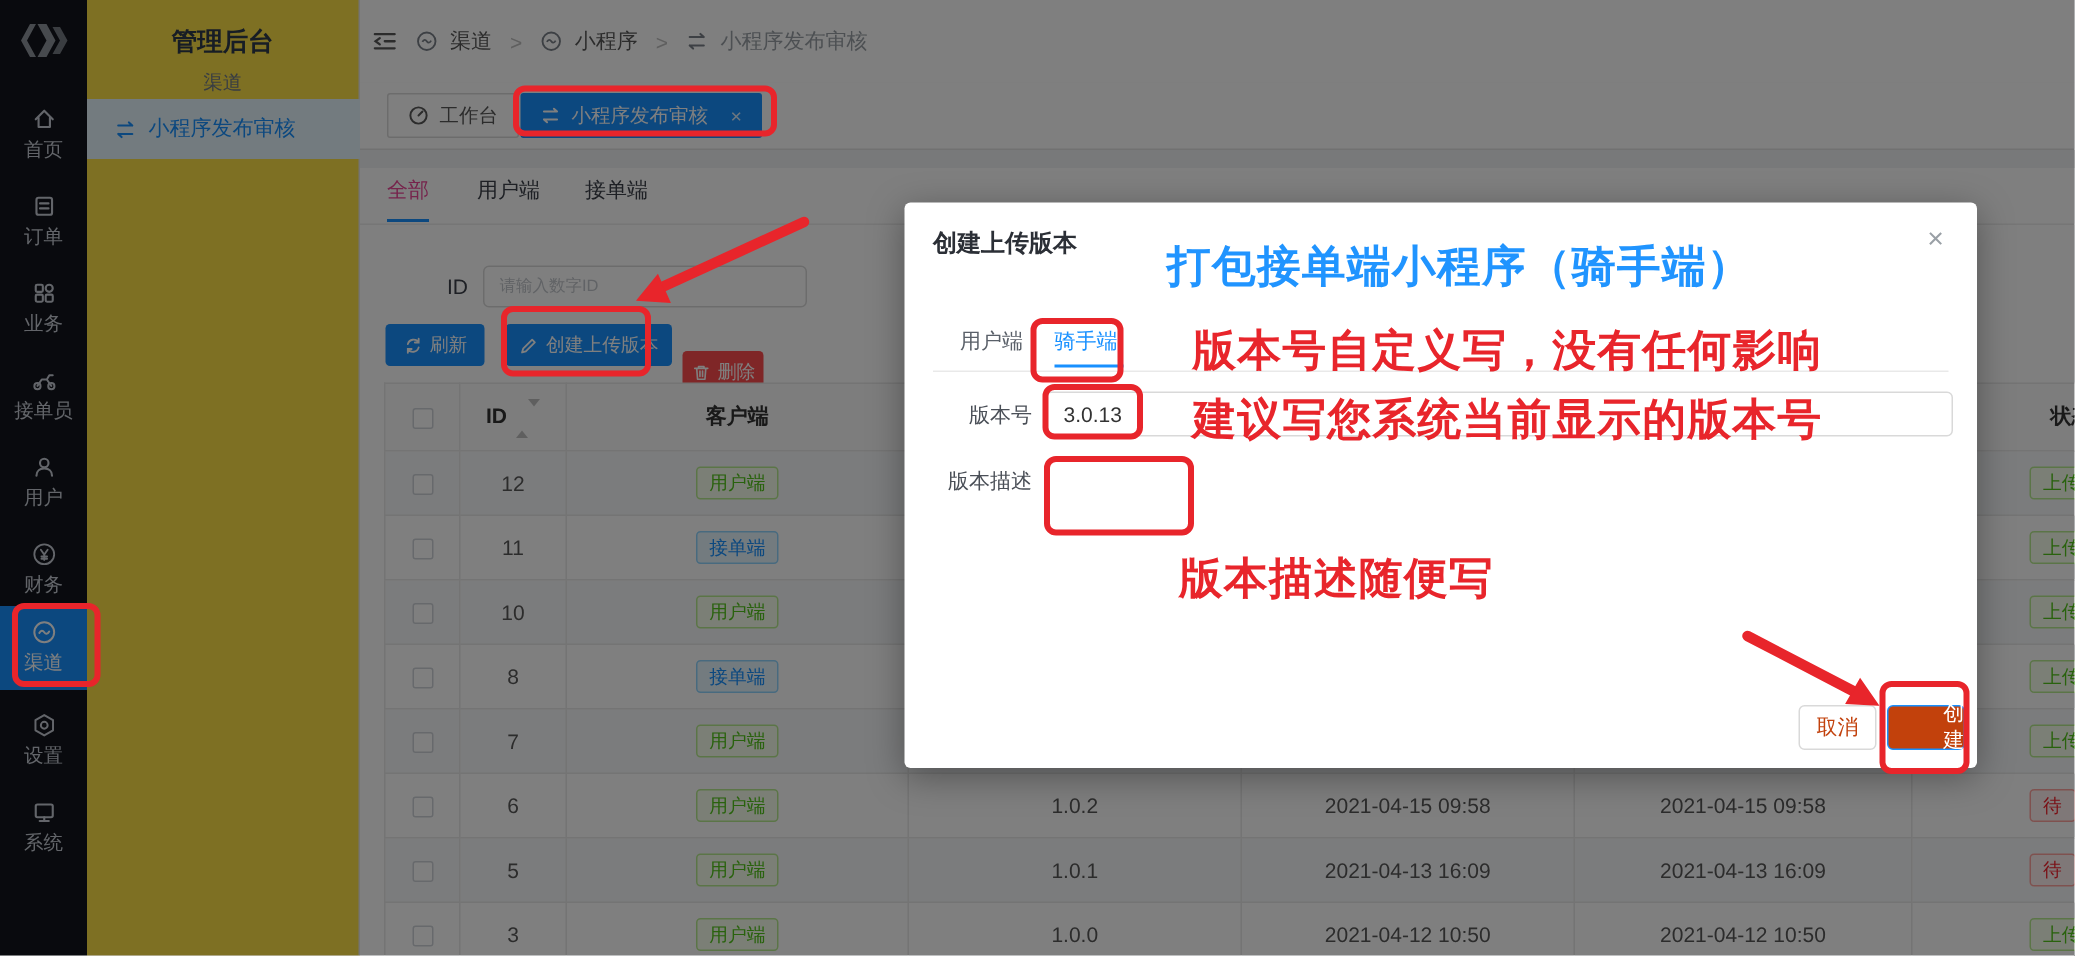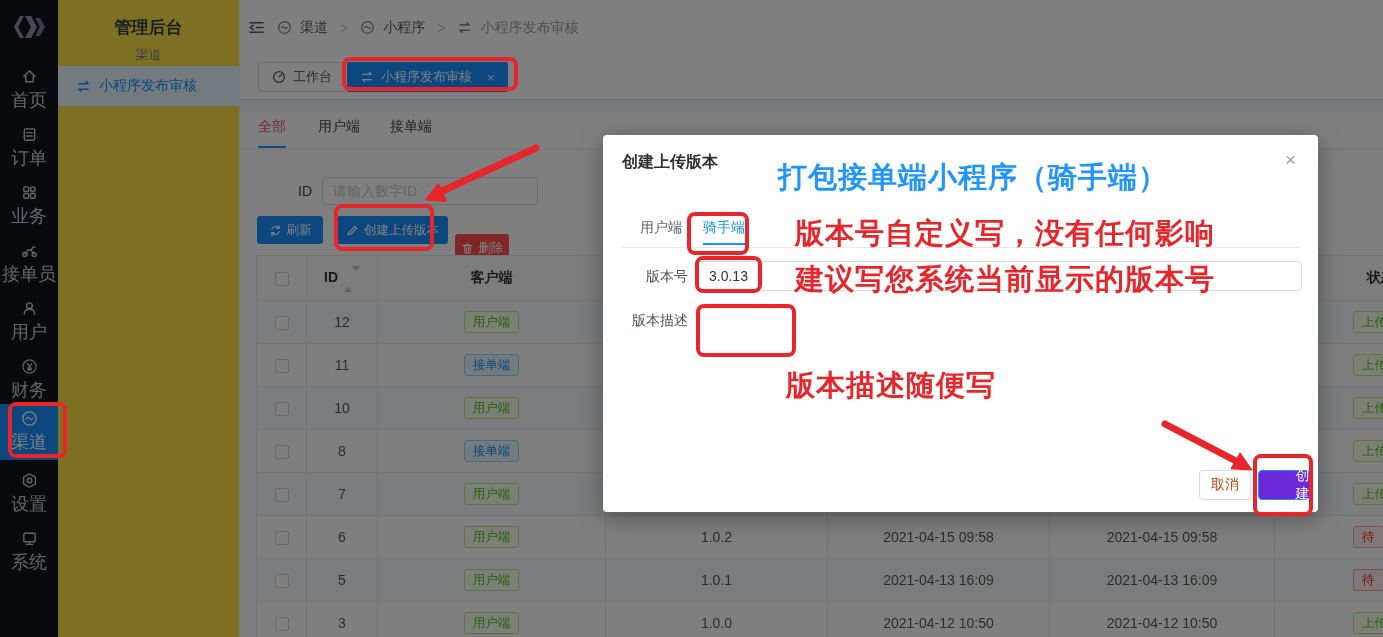--- a/index.html
+++ b/index.html
@@ -4,21 +4,21 @@
 <style>
   * { margin:0; padding:0; box-sizing:border-box; }
   html,body { width:1383px; height:637px; overflow:hidden; }
   body { position:relative; font-family:"Liberation Sans",sans-serif; background:#f0f2f5; }
   svg { display:block; }
 
   
   .icon-sidebar { position:absolute; left:0; top:0; width:58px; height:637px; background:#12151c; z-index:10; }
   .logo { position:absolute; left:0; top:14px; width:58px; display:flex; justify-content:center; }
   .is-item { position:absolute; left:0; width:58px; height:56px; display:flex; flex-direction:column; align-items:center; justify-content:center; gap:3px; color:#c6cbd4; cursor:pointer; }
-  .is-item .lbl { font-size:18px; }
+  .is-item .lbl { font-size:13px; }
   .is-item.active { background:#1890ff; color:#fff; }
 
   
   .sub-sidebar { position:absolute; left:58px; top:0; width:182px; height:637px; background:#fde047; border-right:1px solid #e8e8e8; z-index:9; }
   .sub-title { margin-top:16px; text-align:center; font-size:17px; font-weight:bold; color:#2f3a4a; }
   .sub-group { margin-top:7px; text-align:center; font-size:13px; color:#707a86; }
   .sub-item { position:absolute; left:0; width:182px; height:40px; display:flex; align-items:center; gap:8px; padding-left:18px; font-size:14px; color:#454b54; cursor:pointer; }
   .sub-item.active { background:#e6f7ff; color:#1890ff; }
 
   
@@ -35,21 +35,21 @@
   .wtab.activ { left:107px; background:#1890ff; color:#fff; }
   .wtab .x { margin-left:8px; font-size:13px; color:rgba(255,255,255,.85); }
 
   .content { position:absolute; top:112px; left:0; right:0; bottom:-20px; background:#fff; }
   .ftabs { position:absolute; top:4px; left:0; right:0; height:34px; border-bottom:1px solid #ececec; }
   .ftab { position:absolute; top:2px; height:30px; font-size:14px; color:#3c414a; cursor:pointer; }
   .ftab.on { color:#ec4899; border-bottom:2px solid #1890ff; }
 
   .idrow { position:absolute; top:64px; left:0; height:30px; display:flex; align-items:center; }
   .idlbl { position:absolute; left:58px; font-size:14px; color:#3c414a; }
-  .idinput { position:absolute; left:82px; top:1px; width:216px; height:28px; border:1px solid #d9d9d9; border-radius:4px; font-size:14px; padding:0 10px; color:#333; font-family:"Liberation Sans",sans-serif; }
+  .idinput { position:absolute; left:82px; top:1px; width:216px; height:28px; border:1px solid #d9d9d9; border-radius:4px; font-size:11px; padding:0 10px; color:#333; font-family:"Liberation Sans",sans-serif; }
   .idinput::placeholder { color:#c3c7cc; }
 
   .btn { position:absolute; top:104px; height:28px; border:none; border-radius:3px; color:#fff; font-size:12.5px; display:flex; align-items:center; justify-content:center; gap:5px; cursor:pointer; font-family:"Liberation Sans",sans-serif; }
   .btn.blue { background:#1890ff; }
   .btn.red  { background:#ff4d4f; }
   .b-refresh { left:17px; width:66px; }
   .b-create  { left:97px; width:111px; }
   .b-delete  { left:215px; width:54px;margin-top:18px; }
 
   table.grid { position:absolute; top:143px; left:16px; width:1234px; border-collapse:collapse; table-layout:fixed; }
@@ -84,21 +84,21 @@
   .m-lbl { position:absolute; width:85px; text-align:right; font-size:14px; color:#4a4f57; }
   .lbl-ver { left:0; top:133px; }
   .lbl-desc { left:0; top:177px; }
   .m-input { position:absolute; left:94px; top:126px; width:605px; height:30px; border:1px solid #d9d9d9; border-radius:4px; padding:0 11px; font-size:14px; color:#333; font-family:"Liberation Sans",sans-serif; }
   .m-textarea-wrap { position:absolute; left:89px; top:170px; width:610px; height:107px; }
   .m-textarea { width:100%; height:100%; border:1px solid #40a9ff; box-shadow:0 0 0 2px rgba(24,144,255,.12); border-radius:4px; padding:5px 11px; font-size:14px; color:#333; resize:none; font-family:"Liberation Sans",sans-serif; }
   .resize-h { position:absolute; right:3px; bottom:3px; width:10px; height:10px; background:
       linear-gradient(135deg, transparent 0 55%, #b9bec4 55% 63%, transparent 63% 72%, #b9bec4 72% 80%, transparent 80%); cursor:se-resize; }
   .m-btn { position:absolute; top:335px; width:52px; height:30px; border-radius:4px; font-size:14px; display:flex; align-items:center; justify-content:center; cursor:pointer; font-family:"Liberation Sans",sans-serif; }
   .m-cancel { left:596px; background:#fff; border:1px solid #d9d9d9; color:#c2410c;text-align:center; }
-  .m-ok { left:655px; background:#6d28d9; border:1px solid #1890ff; color:#fff;padding-left:37px; }
+  .m-ok { left:655px; background:#c2410c; border:1px solid #1890ff; color:#fff;padding-left:37px; }
 
   
   .abox { position:absolute; border:4px solid #e8252b; border-radius:8px; z-index:100; pointer-events:none; }
   .anote { position:absolute; z-index:100; font-weight:bold; font-size:29px; white-space:nowrap; pointer-events:none; letter-spacing:1px; }
   .anote.red { color:#e8252b; }
   .anote.blue { color:#2094ff; }
   .arrows { position:absolute; inset:0; z-index:101; pointer-events:none; }
 </style>
 </head>
 <body>

